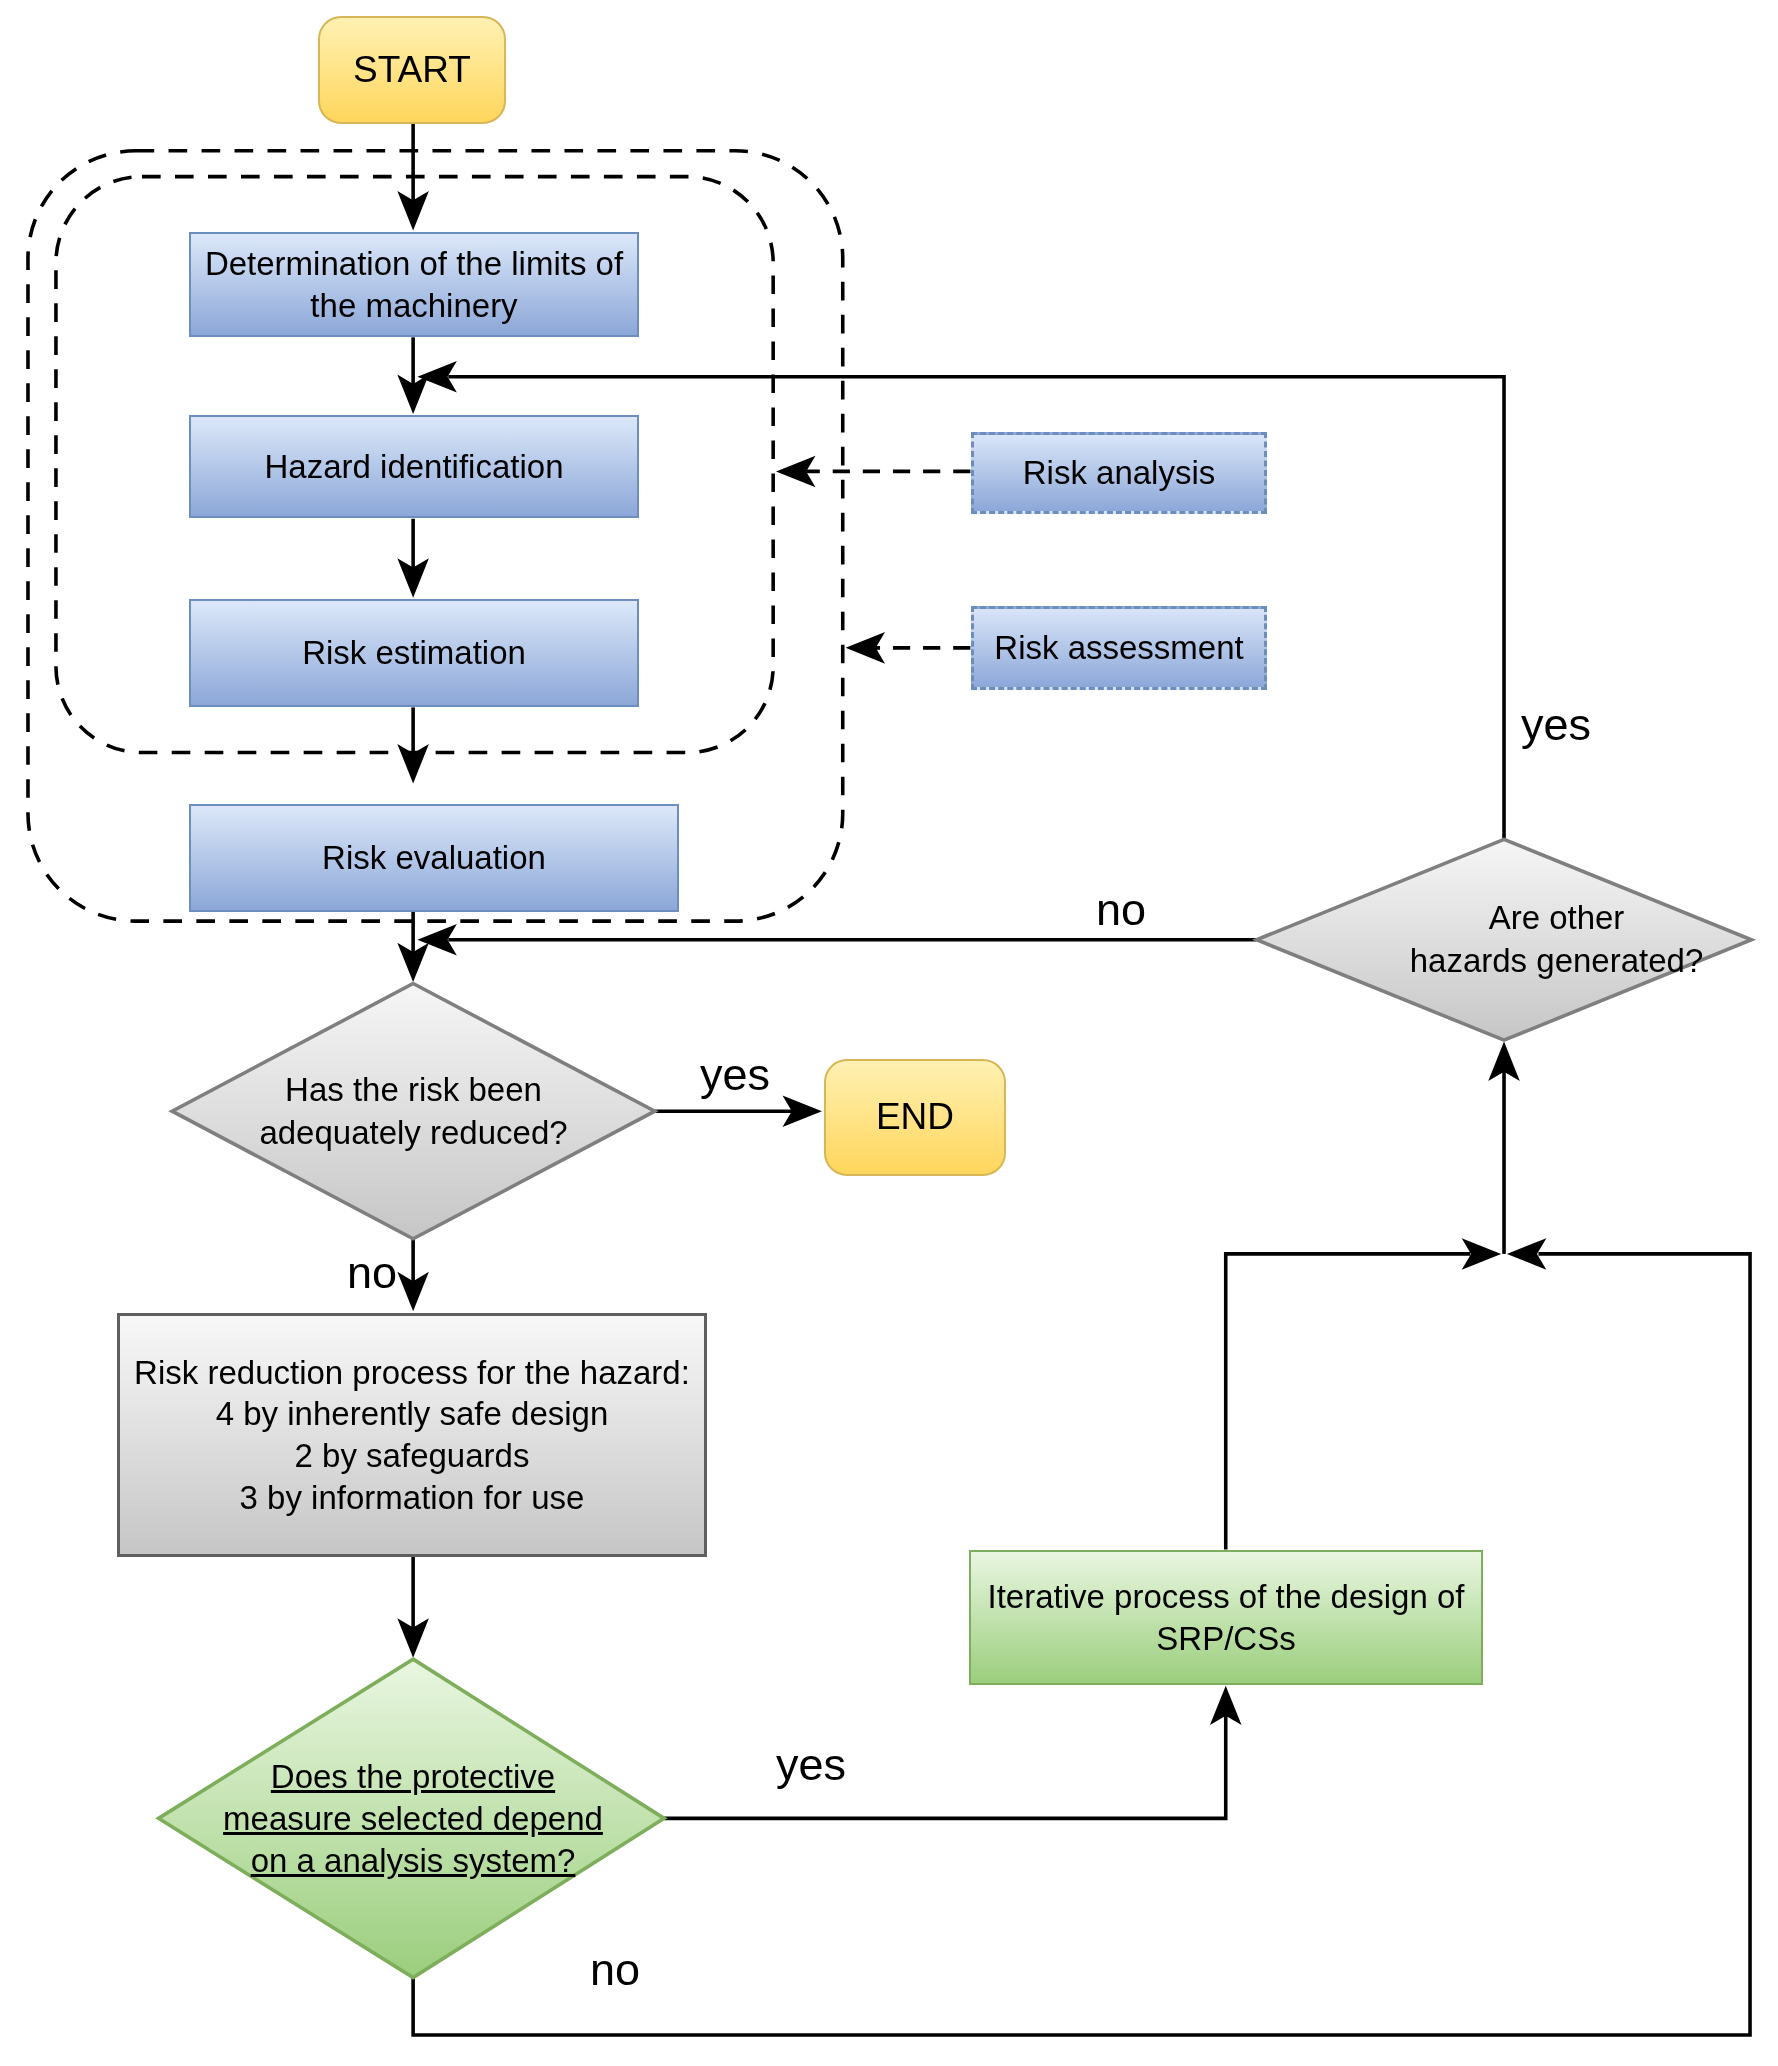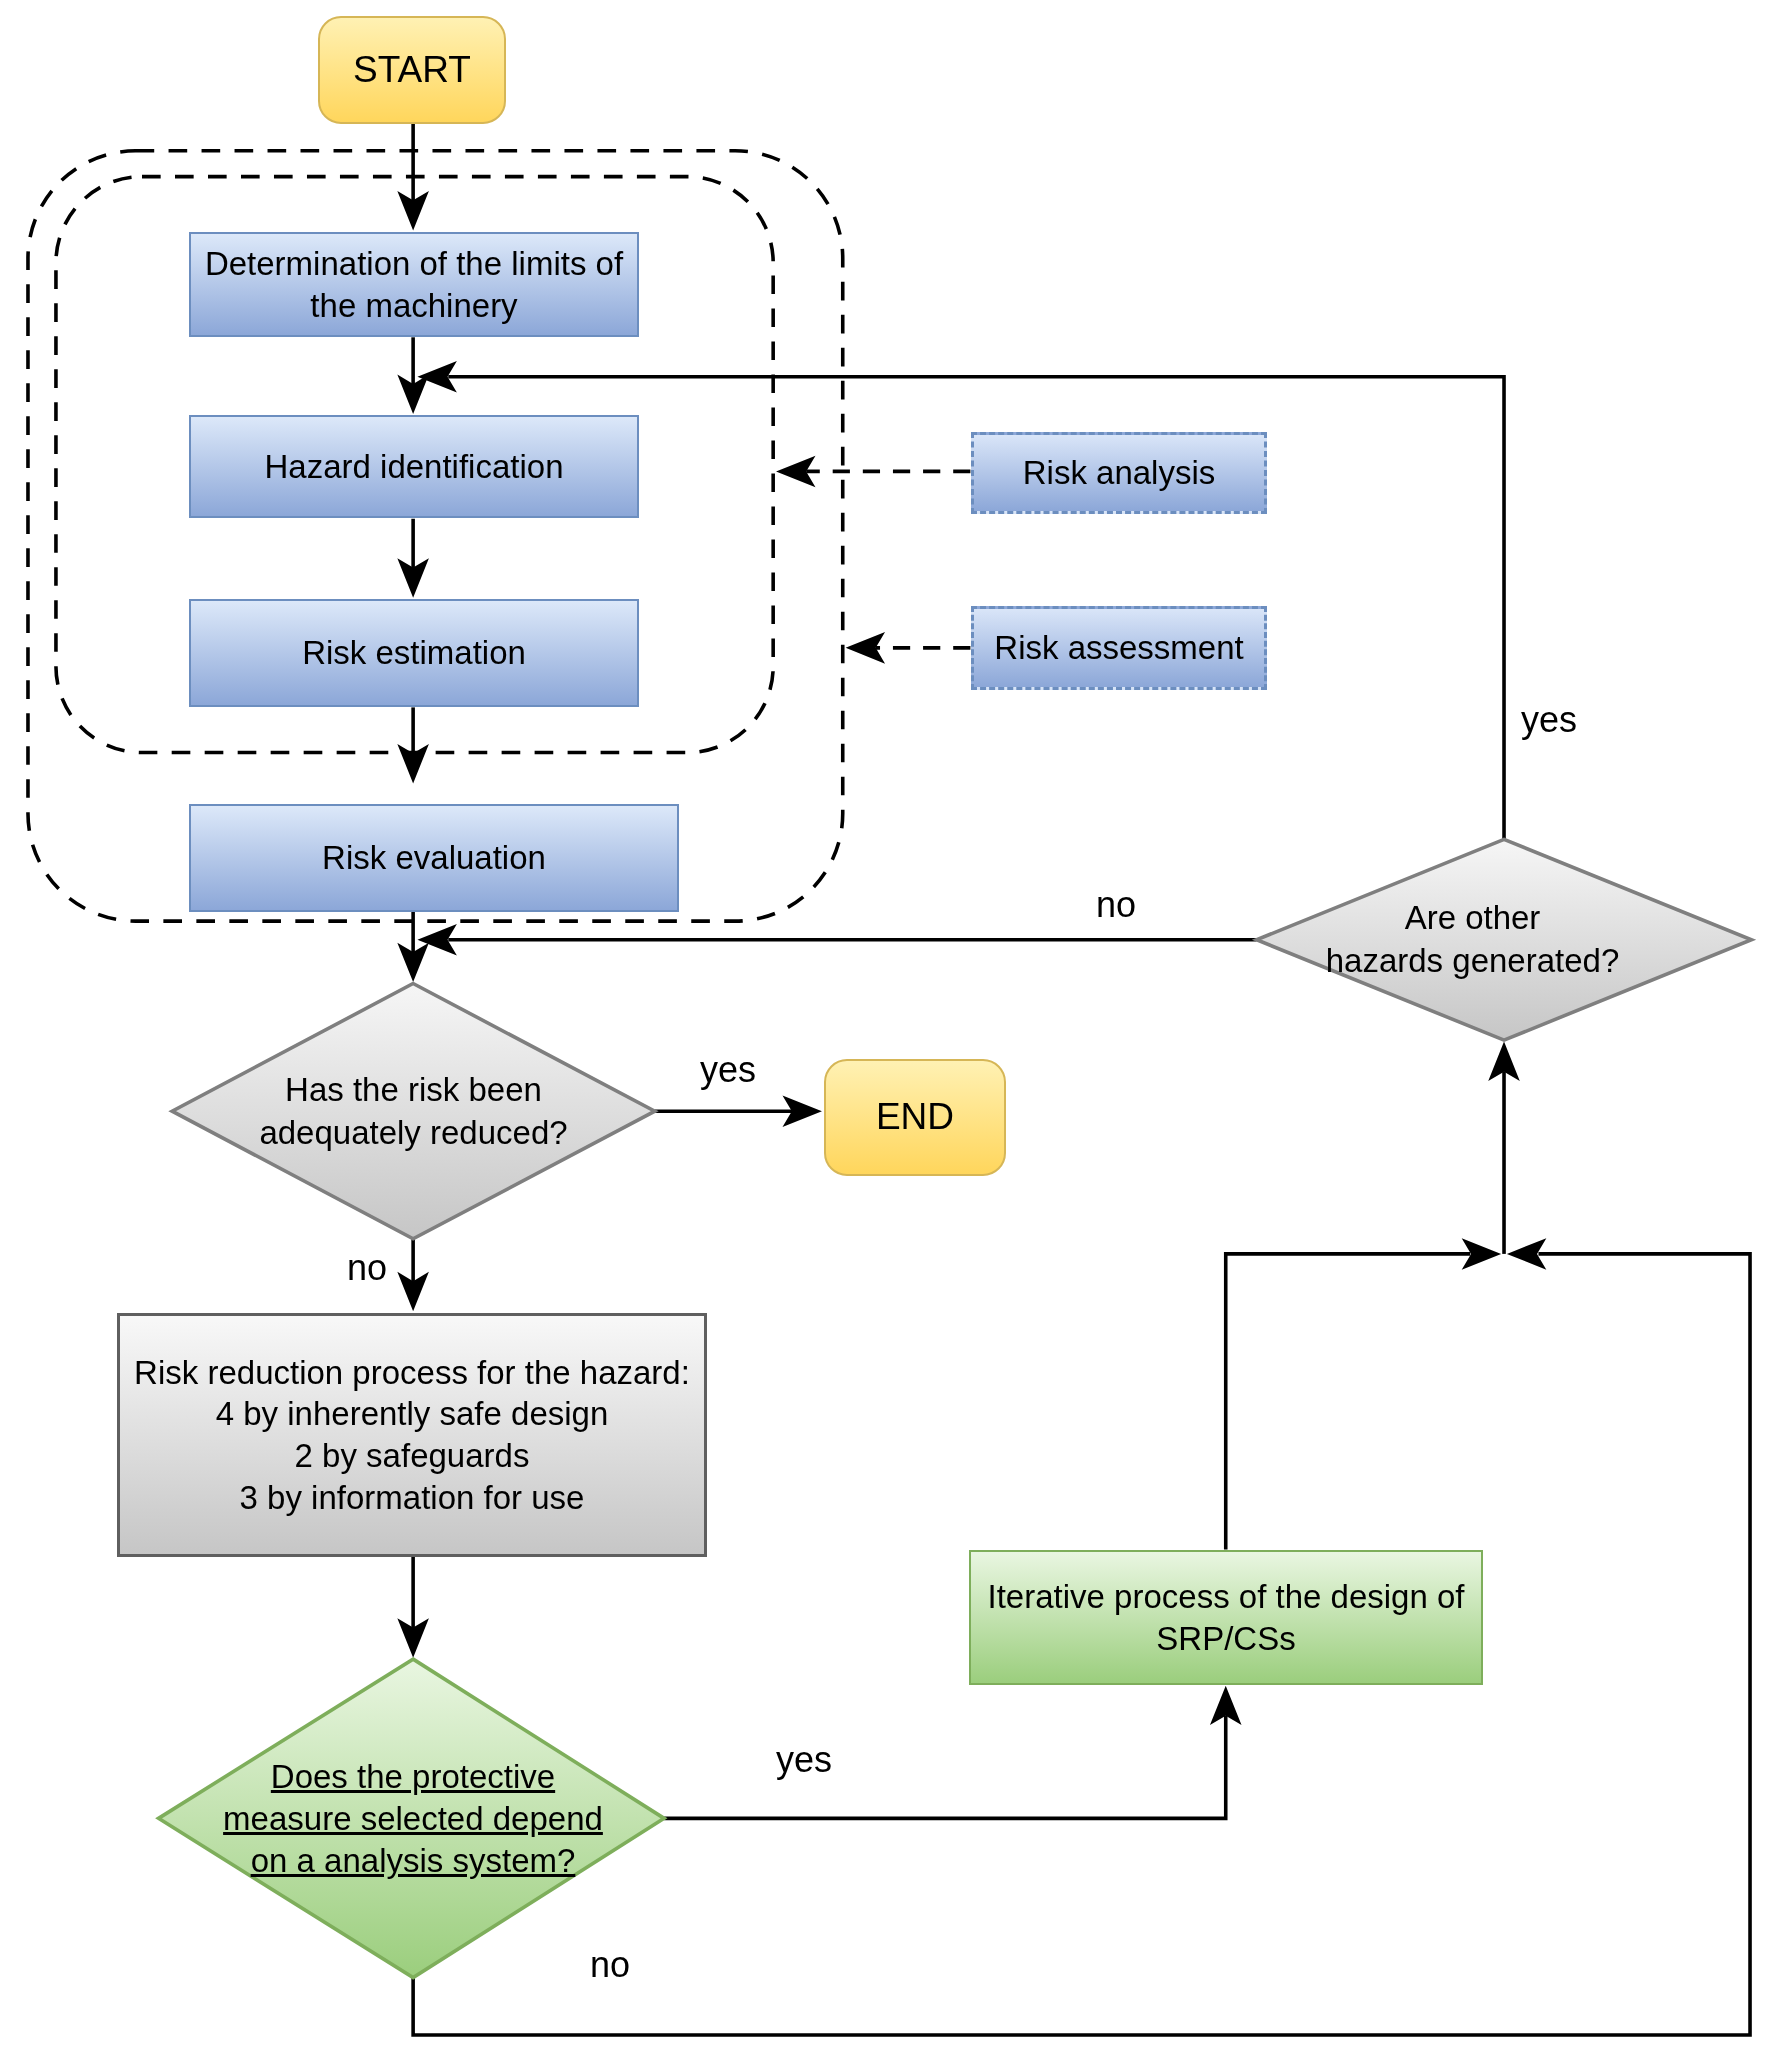--- a/index.html
+++ b/index.html
@@ -53,21 +53,21 @@
     display: flex;
     flex-direction: column;
     align-items: center;
     justify-content: center;
     text-align: center;
     font-size: 33px;
     line-height: 1.28;
   }
   .edge-label {
     position: absolute;
-    font-size: 36px;
+    font-size: 45px;
     white-space: nowrap;
   }
 </style>
 </head>
 <body>
 
 <div class="canvas">
 
   <svg class="layer" width="1778" height="2066" viewBox="0 0 2479 2880">
     <defs>
@@ -173,21 +173,21 @@
   <div class="node process-green" style="left:969px; top:1550px; width:514px; height:135px;">
     <span>Iterative process of the design of</span>
     <span>SRP/CSs</span>
   </div>
 
   <div class="diamond-text" style="left:234px; top:1040px; width:359px; height:143px;align-items:center;">
     <span>Has the risk been</span>
     <span>adequately reduced?</span>
   </div>
 
-  <div class="diamond-text" style="left:1286px; top:868px; width:373px; height:143px;">
+  <div class="diamond-text" style="left:1370px; top:868px; width:373px; height:143px;">
     <span>Are other</span>
     <span>hazards generated?</span>
   </div>
 
   <div class="diamond-text" style="left:205px; top:1722px; width:416px; height:194px;text-decoration:underline;">
     <span>Does the protective</span>
     <span>measure selected depend</span>
     <span>on a analysis system?</span>
   </div>
 

